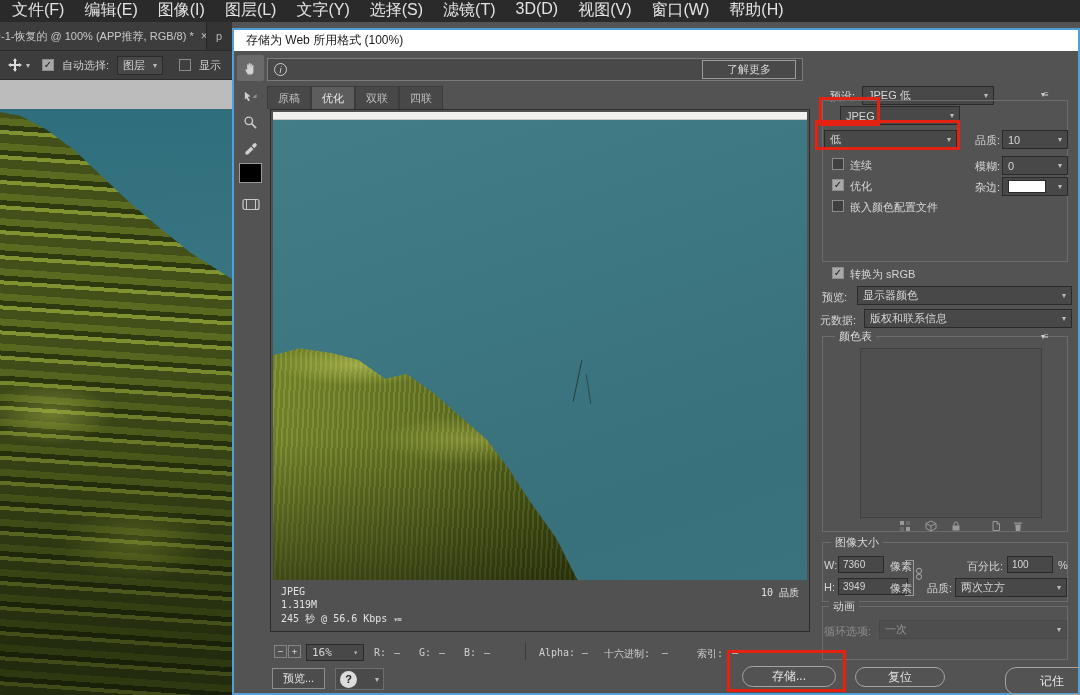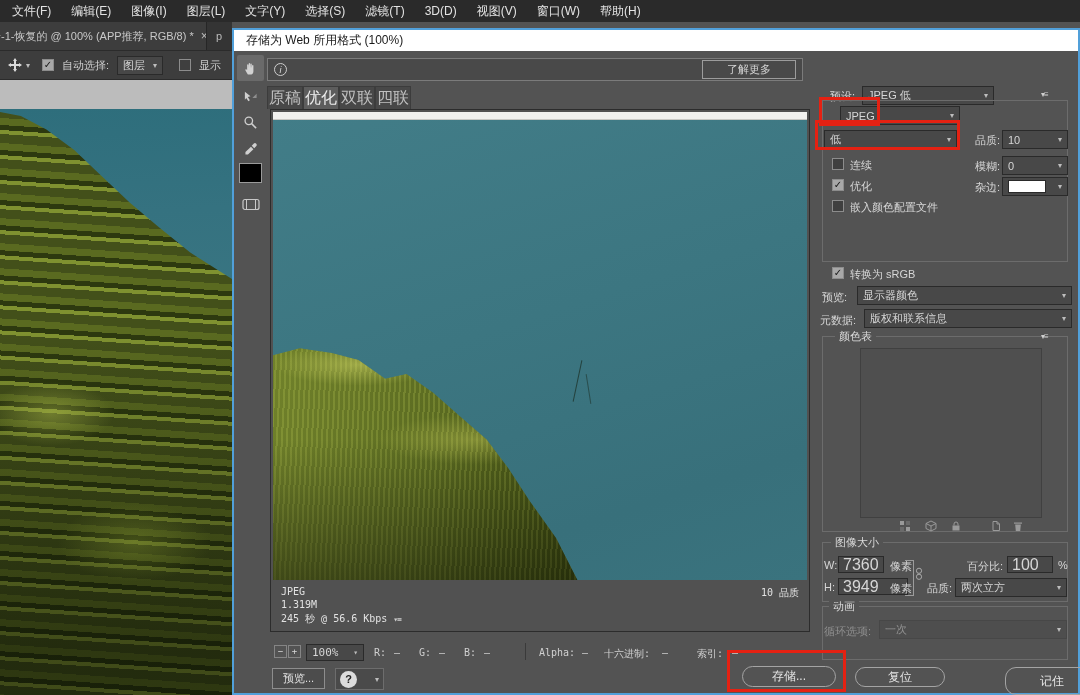--- a/index.html
+++ b/index.html
@@ -2,21 +2,21 @@
 <html><head>
 <meta charset="utf-8">
 <style>
 *{margin:0;padding:0;box-sizing:border-box}
 body{background:#1b1b1b}
 .screen{position:relative;width:1080px;height:695px;overflow:hidden;background:#535353;
   font-family:"Liberation Sans","DejaVu Sans",sans-serif;color:#d8d8d8}
 .abs{position:absolute}
 
 .menubar{position:absolute;left:0;top:0;width:1080px;height:22px;background:#2a2a2a;
-  display:flex;align-items:center;padding-left:2px;font-size:12px;color:#e3e3e3;z-index:1}
+  display:flex;padding-left:2px;font-size:16px;color:#e3e3e3;z-index:1}
 .menubar span{padding:0 10px;cursor:default;white-space:nowrap}
 .tabbar{position:absolute;left:0;top:22px;width:232px;height:28px;background:#2e2e2e;overflow:hidden;z-index:1}
 .doc-tab{position:absolute;left:-16px;top:0;width:222px;height:28px;background:#3d3d3d;color:#c9c9c9;
   font-size:11px;display:flex;align-items:center;padding:0 6px;white-space:nowrap;overflow:hidden}
 .doc-tab .close{margin-left:7px;color:#bdbdbd;font-size:12px}
 .doc-tab2{position:absolute;left:206px;top:0;width:26px;height:28px;background:#343434;color:#bbb;
   font-size:11px;display:flex;align-items:center;padding-left:9px;border-left:1px solid #262626}
 .optionsbar{position:absolute;left:0;top:50px;width:232px;height:30px;background:#3d3d3d;
   border-top:1px solid #2b2b2b;border-bottom:1px solid #2b2b2b;display:flex;align-items:center;
   font-size:11px;color:#cfcfcf;overflow:hidden;white-space:nowrap;z-index:1;padding-left:8px}
@@ -50,21 +50,21 @@
 .swatch{position:absolute;left:5px;width:23px;height:20px;background:#000;border:1px solid #9a9a9a}
 
 .tipbar{position:absolute;left:33px;top:28px;width:536px;height:23px;background:#494949;
   border:1px solid #7b7b7b;display:flex;align-items:center;font-size:11px;color:#d5d5d5;
   padding:0 6px;white-space:nowrap;overflow:hidden}
 .info-i{width:13px;height:13px;border:1px solid #cdcdcd;border-radius:50%;display:inline-flex;flex:none;
   align-items:center;justify-content:center;font-size:9px;font-style:italic;margin-right:6px;color:#ddd}
 .learn{margin-left:auto;border:1px solid #9c9c9c;height:19px;line-height:17px;padding:0 24px;font-size:11px;flex:none}
 
 .vtabs{position:absolute;left:33px;top:56px;height:23px;display:flex}
-.vtab{width:36px;height:23px;display:flex;align-items:center;justify-content:center;font-size:16px;
+.vtab{width:44px;height:23px;display:flex;align-items:center;justify-content:center;font-size:11px;
   color:#c0c0c0;background:#484848;border:1px solid #3c3c3c;border-bottom:none}
 .vtab.active{background:#5d5d5d;color:#ececec}
 
 .pframe{position:absolute;left:36px;top:79px;width:540px;height:523px;border:1px solid #2c2c2c;background:#515151}
 .pimg{position:absolute;left:2px;top:2px;width:534px;height:468px;overflow:hidden;
   background:linear-gradient(162deg,#427d88 0%,#3c7681 45%,#38707b 80%,#3a737e 100%)}
 .wstrip{position:absolute;left:0;top:0;width:100%;height:8px;background:#f1f1ef;border-bottom:1px solid #c9c9c5}
 .grass{position:absolute;inset:0;
   clip-path:polygon(0 52%,5% 50.5%,11% 51.5%,16% 53%,21% 57%,25% 56%,30% 60%,35% 65%,40% 70%,44% 76%,48% 83%,53% 91%,57% 100%,0 100%);
   background:repeating-linear-gradient(93deg,rgba(205,220,95,.20) 0 2px,rgba(0,0,0,0) 2px 5px),
@@ -85,21 +85,21 @@
 
 .rp{position:absolute;left:583px;top:56px;width:259px;height:582px;font-size:11px}
 .lbl{position:absolute;font-size:11px;color:#d6d6d6;white-space:nowrap}
 .lbl.r{text-align:right}
 .lbl.dim{color:#8f8f8f}
 .dd{position:absolute;height:19px;background:#484848;border:1px solid #2a2a2a;display:flex;align-items:center;
   padding:0 5px;font-size:11px;color:#d6d6d6;white-space:nowrap;overflow:hidden}
 .dd .chev{margin-left:auto;font-size:8px;color:#bdbdbd;padding-left:4px;flex:none}
 .dd.dis{color:#929292;border-color:#474747;background:#4e4e4e}
 .field{position:absolute;height:17px;background:#484848;border:1px solid #2a2a2a;display:flex;align-items:center;
-  padding:0 4px;font-size:16px;color:#d6d6d6}
+  padding:0 4px;font-size:10px;color:#d6d6d6}
 .grp{position:absolute;border:1px solid #6c6c6c}
 .grpt{position:absolute;background:#535353;padding:0 4px;font-size:11px;color:#dadada;height:13px;line-height:13px;white-space:nowrap}
 .cb{position:absolute;width:12px;height:12px;border:1px solid #8c8c8c;background:#3f3f3f;font-size:10px;
   line-height:10px;text-align:center;color:#161616}
 .cb.on{background:#a8a8a8}
 .mattesw{width:38px;height:13px;background:#fff;border:1px solid #2a2a2a}
 .ctbox{position:absolute;left:43px;top:262px;width:182px;height:170px;background:#4f4f4f;border:1px solid #404040}
 .cticon{position:absolute;top:434px;width:12px;height:12px}
 .framebar{position:absolute;left:7px;top:556px;width:244px;height:16px;background:#494949;border:1px solid #5a5a5a;
   display:flex;align-items:center}
@@ -384,21 +384,21 @@
       <div class="dd dis" style="left:62px;top:534px;width:188px">
         <span>一次</span>
         <span class="chev">▾</span>
       </div>
     </div>
 
     <div class="bbar">
       <span class="zbox" style="left:4px">−</span>
       <span class="zbox" style="left:18px">+</span>
       <div class="dd" style="left:36px;top:4px;width:58px;height:17px">
-        <span>100%</span>
+        <span>16%</span>
         <span class="chev">▾</span>
       </div>
       <span class="abs" style="left:104px;top:7px">R:</span>
       <span class="abs bdash" style="left:124px;top:7px">—</span>
       <span class="abs" style="left:149px;top:7px">G:</span>
       <span class="abs bdash" style="left:169px;top:7px">—</span>
       <span class="abs" style="left:194px;top:7px">B:</span>
       <span class="abs bdash" style="left:214px;top:7px">—</span>
       <span class="bdiv"></span>
       <span class="abs" style="left:269px;top:7px">Alpha:</span>

